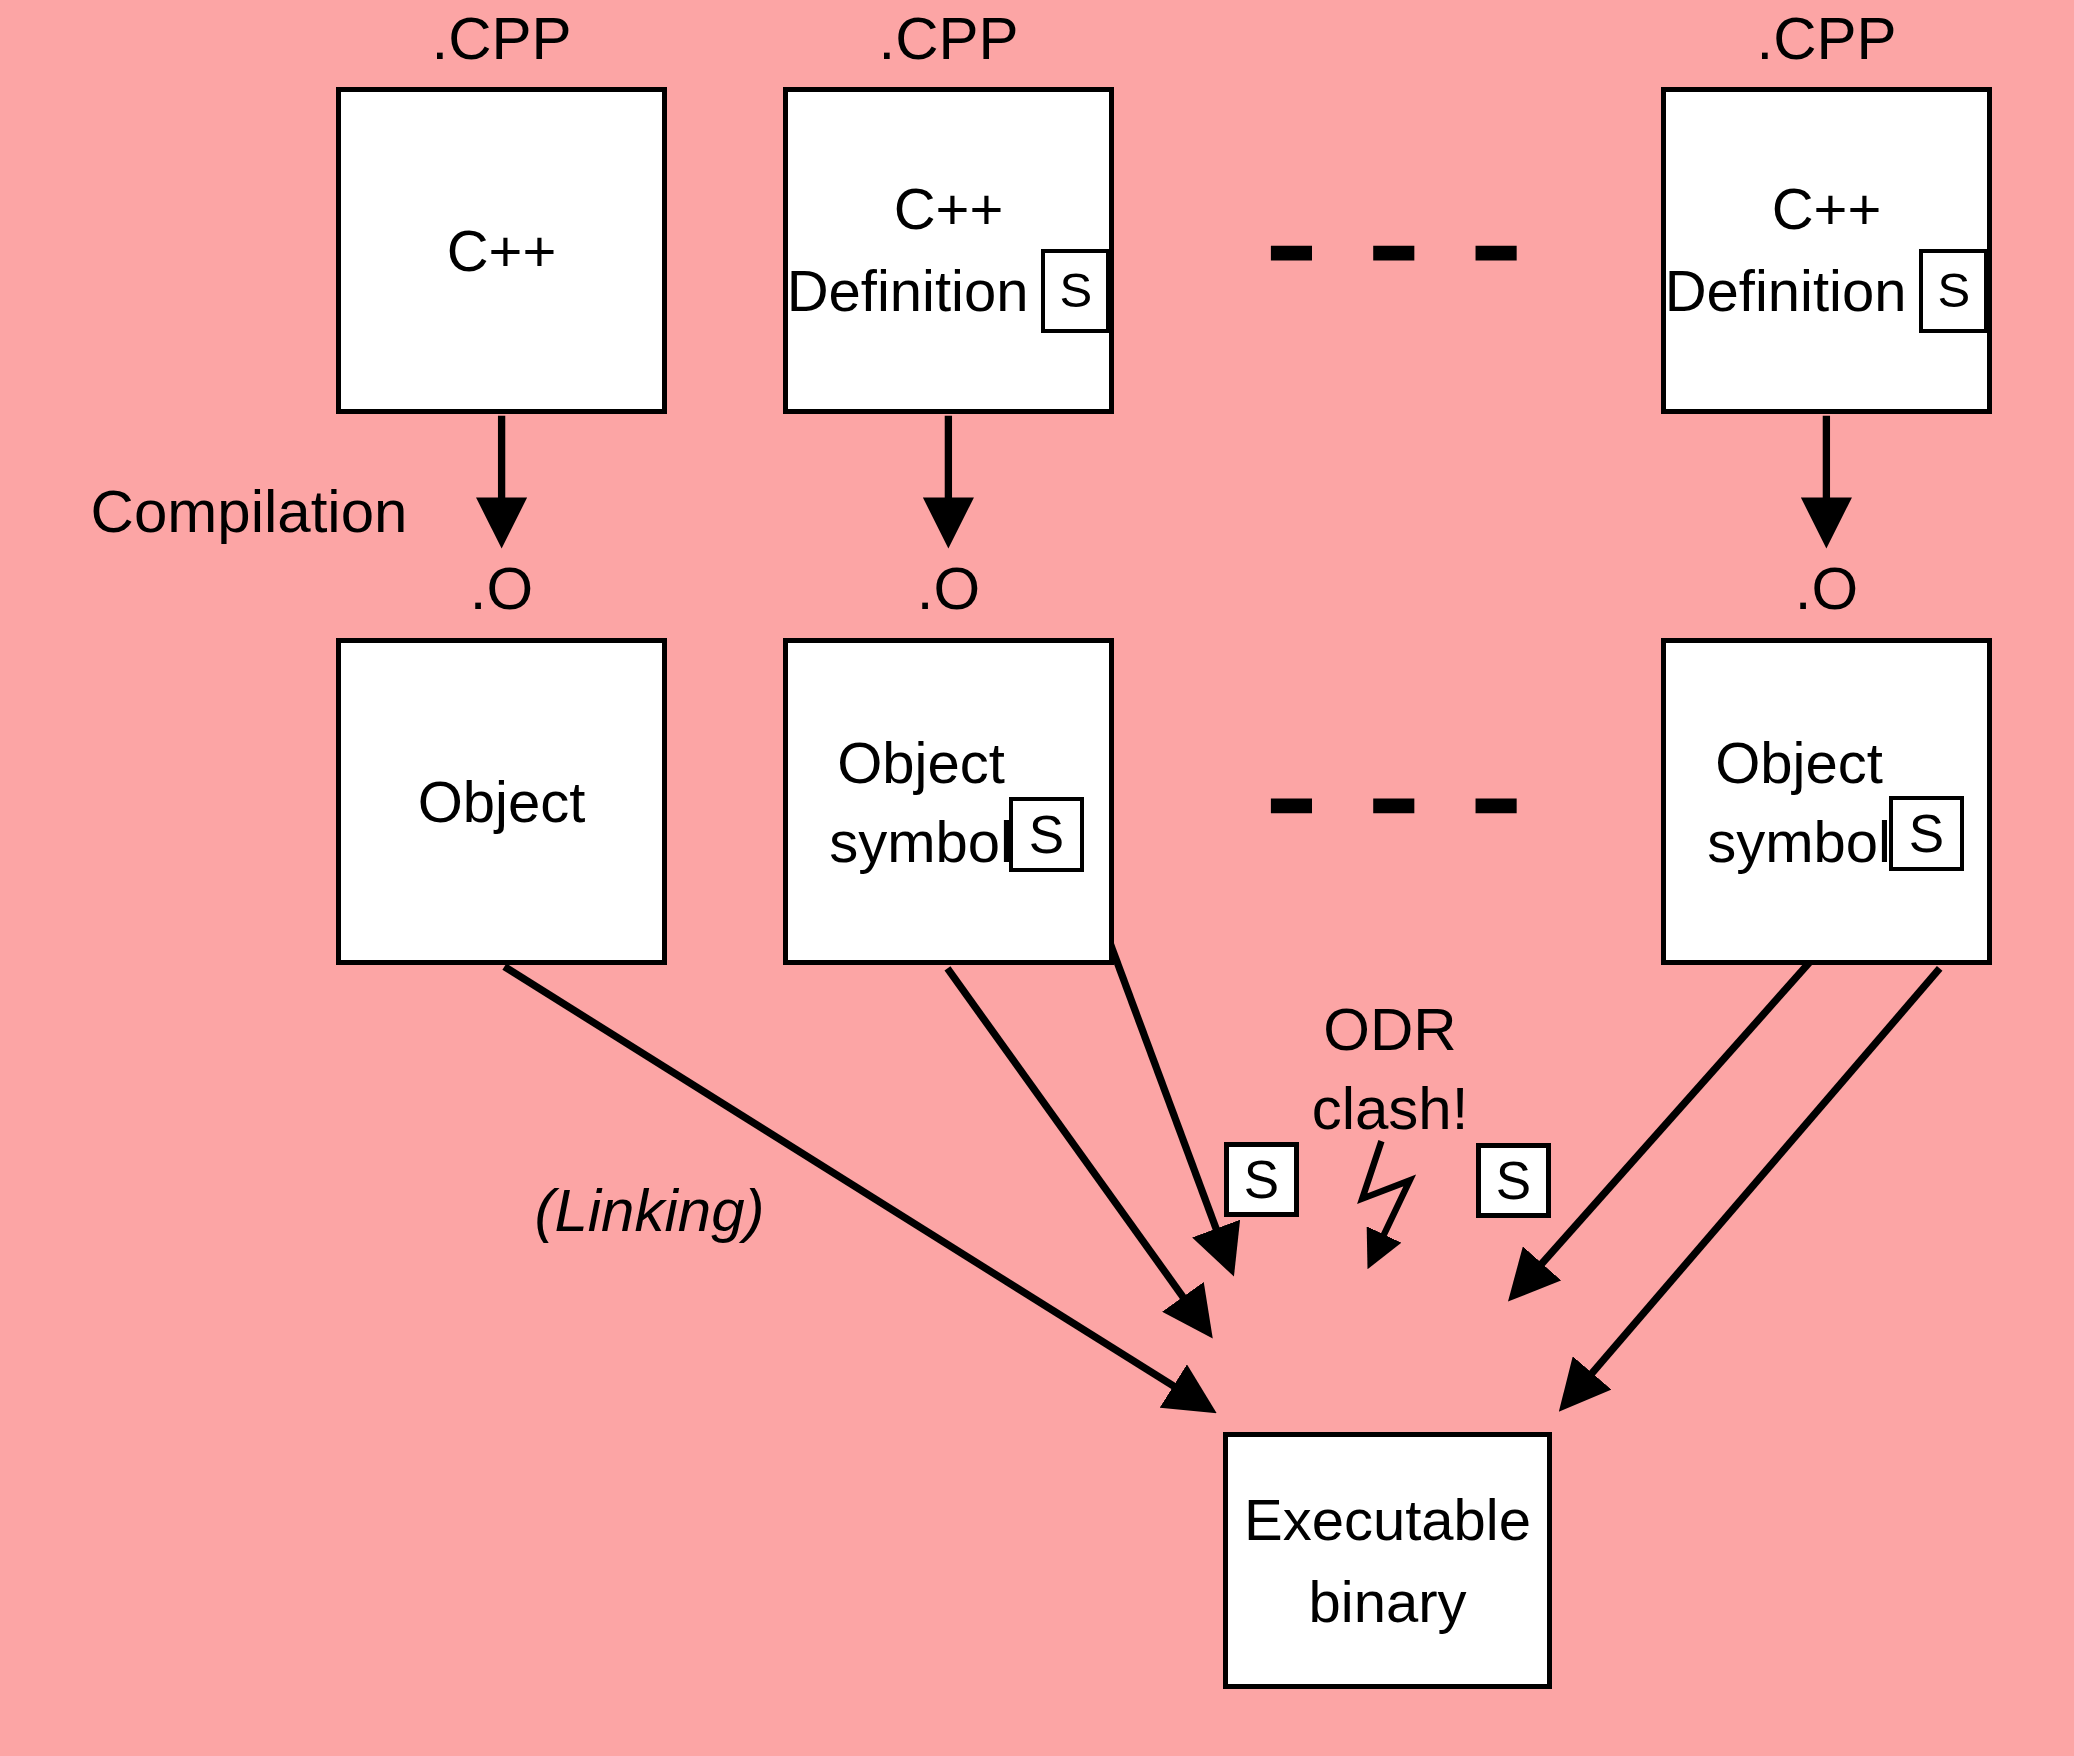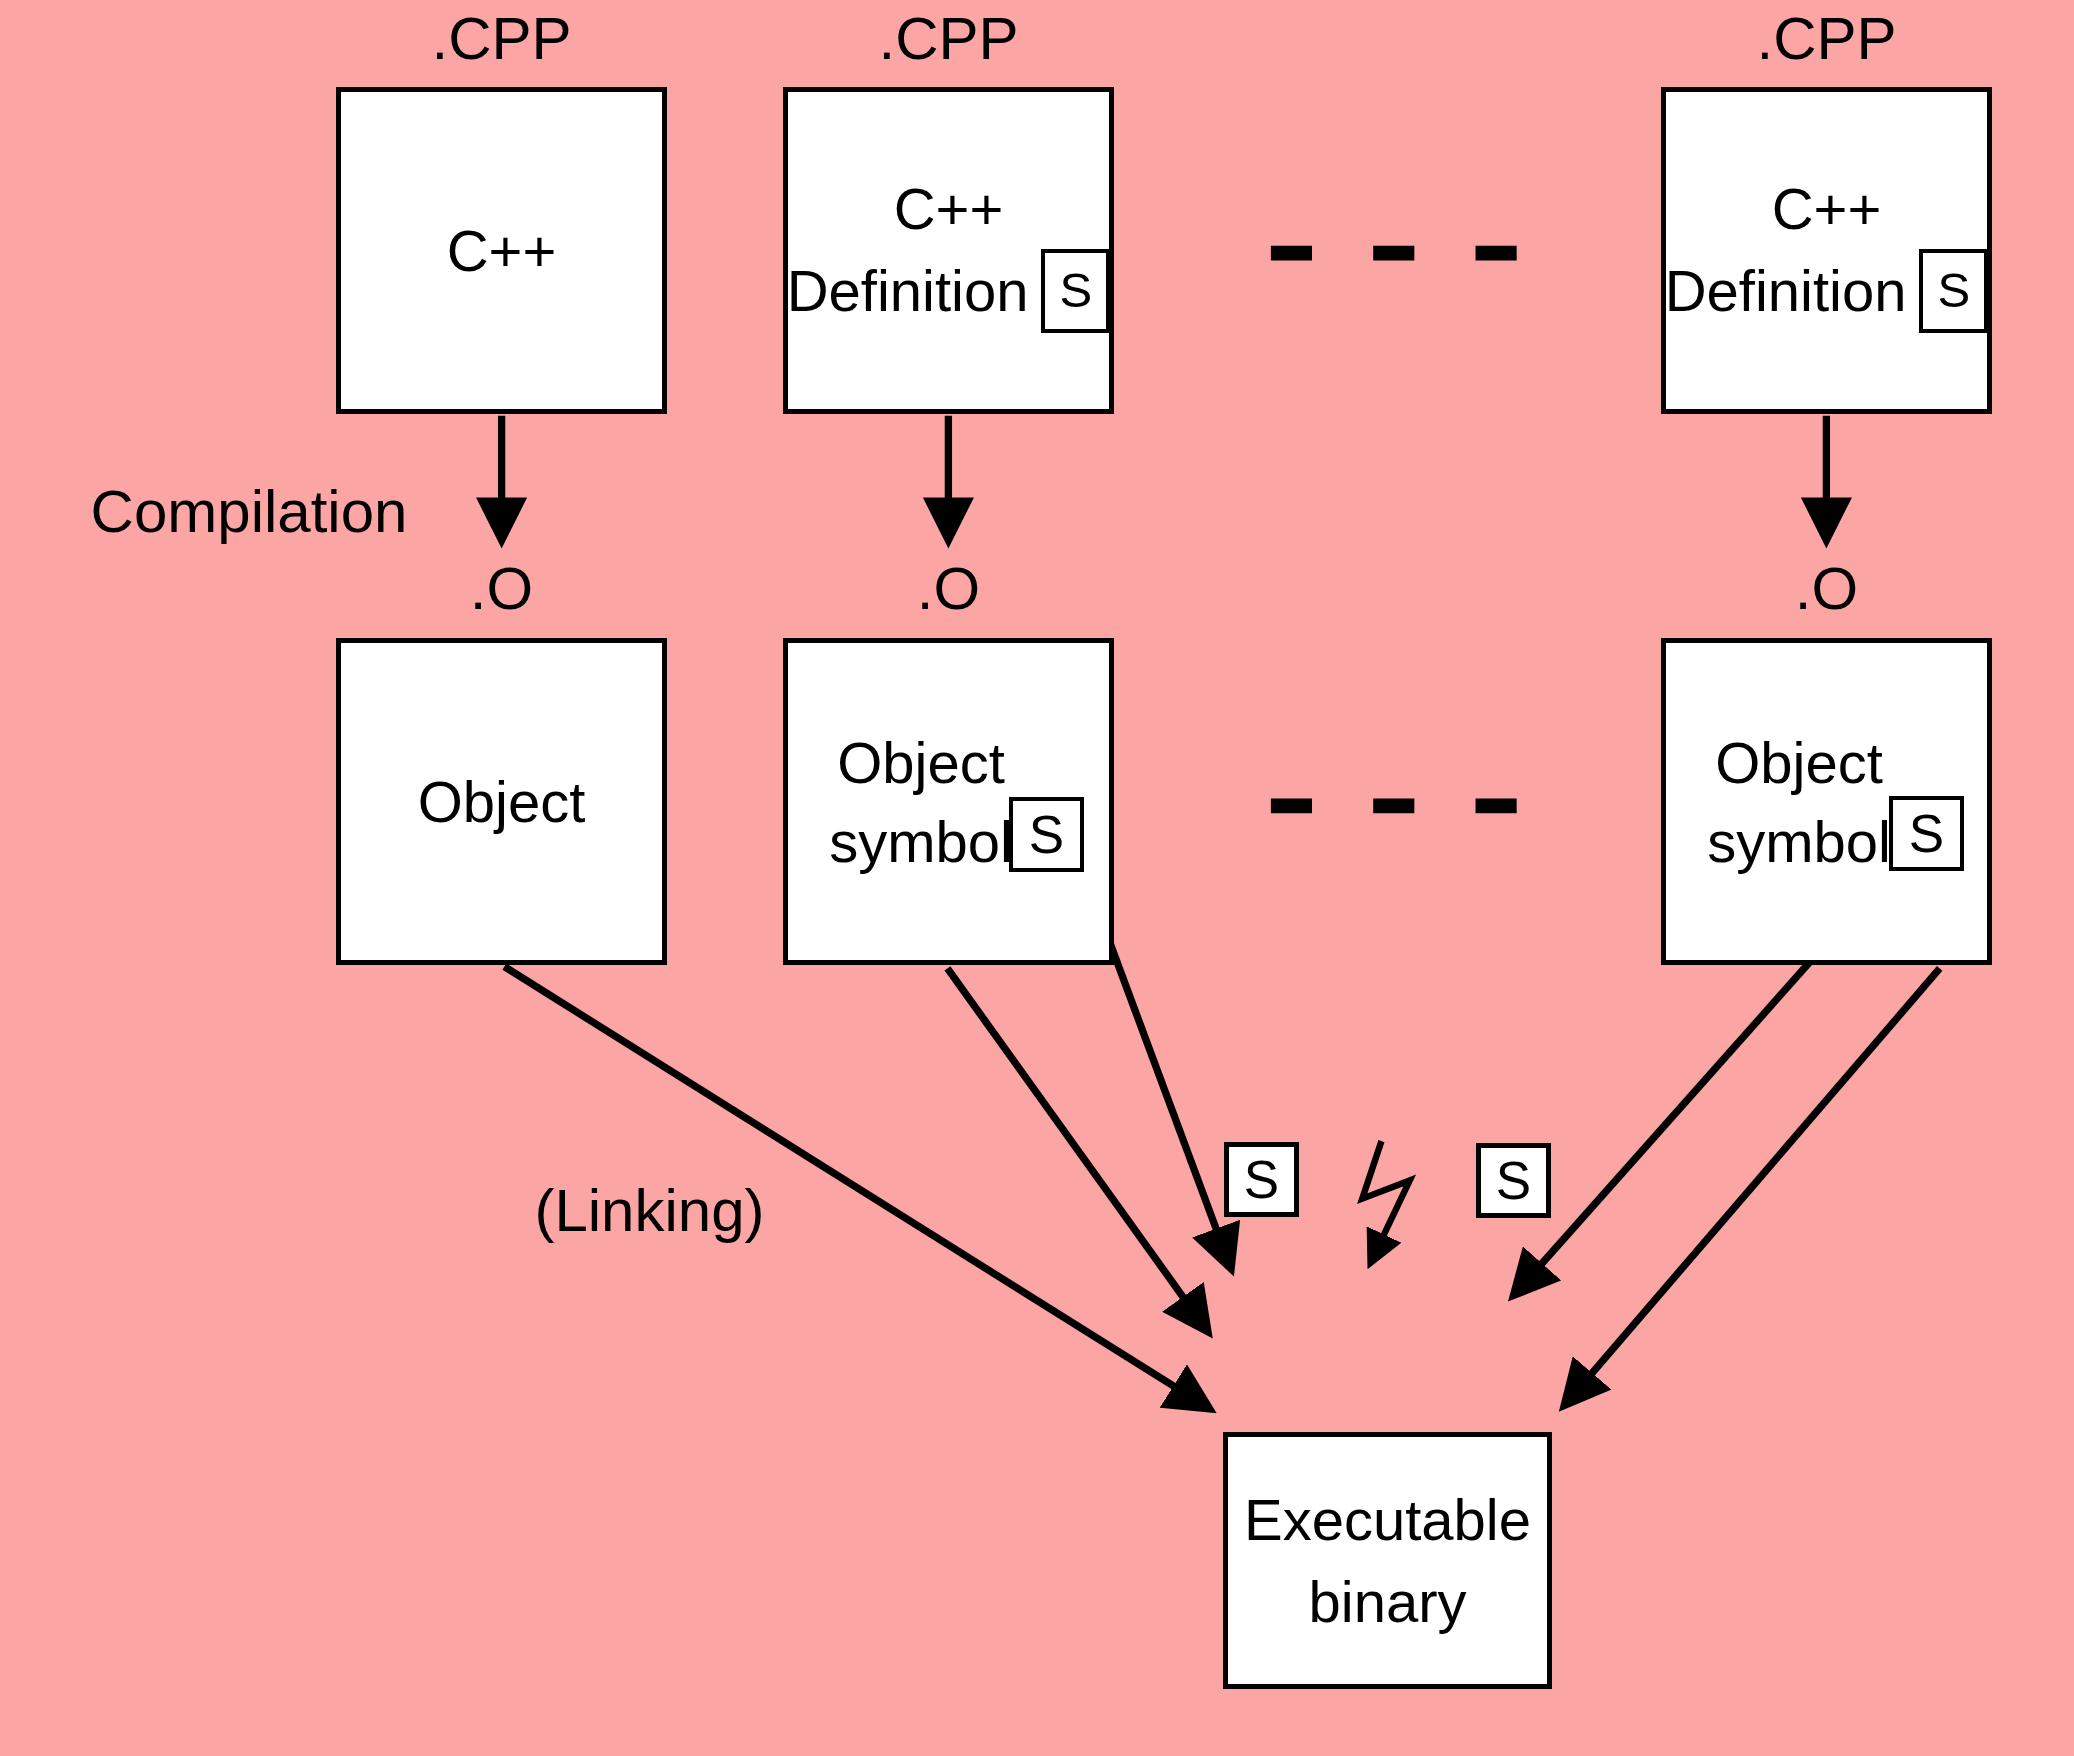--- a/index.html
+++ b/index.html
@@ -88,22 +88,26 @@
 
   <div class="lbl" style="left:392px; top:5.5px; width:219px;">.CPP</div>
   <div class="lbl" style="left:839px; top:5.5px; width:219px;">.CPP</div>
   <div class="lbl" style="left:1717px; top:5.5px; width:219px;">.CPP</div>
 
   <div class="lbl" style="left:392px; top:556px; width:219px;">.O</div>
   <div class="lbl" style="left:839px; top:556px; width:219px;">.O</div>
   <div class="lbl" style="left:1717px; top:556px; width:219px;">.O</div>
 
   <div class="lbl" style="left:88px; top:479px; width:322px;text-align:center;">Compilation</div>
-  <div class="lbl" style="left:467px; top:1178px; width:365px;">(Linking)</div>
+  <div class="lbl" style="left:467px; top:1178px; width:365px;font-style:italic;">(Linking)</div>
 
+  <div class="lbl" style="left:1244px; top:990px; width:292px; line-height:79px;">
+    <div>ODR</div>
+    <div>clash!</div>
+  </div>
 
   <div class="node" style="left:336px; top:87px; width:331px; height:327px;">
     <div class="row">C++</div>
   </div>
 
   <div class="node" style="left:783px; top:87px; width:331px; height:327px;">
     <div class="row">C++</div>
     <div class="row">
       <span>Definition</span>
       <span class="chip chip-top">S</span>

